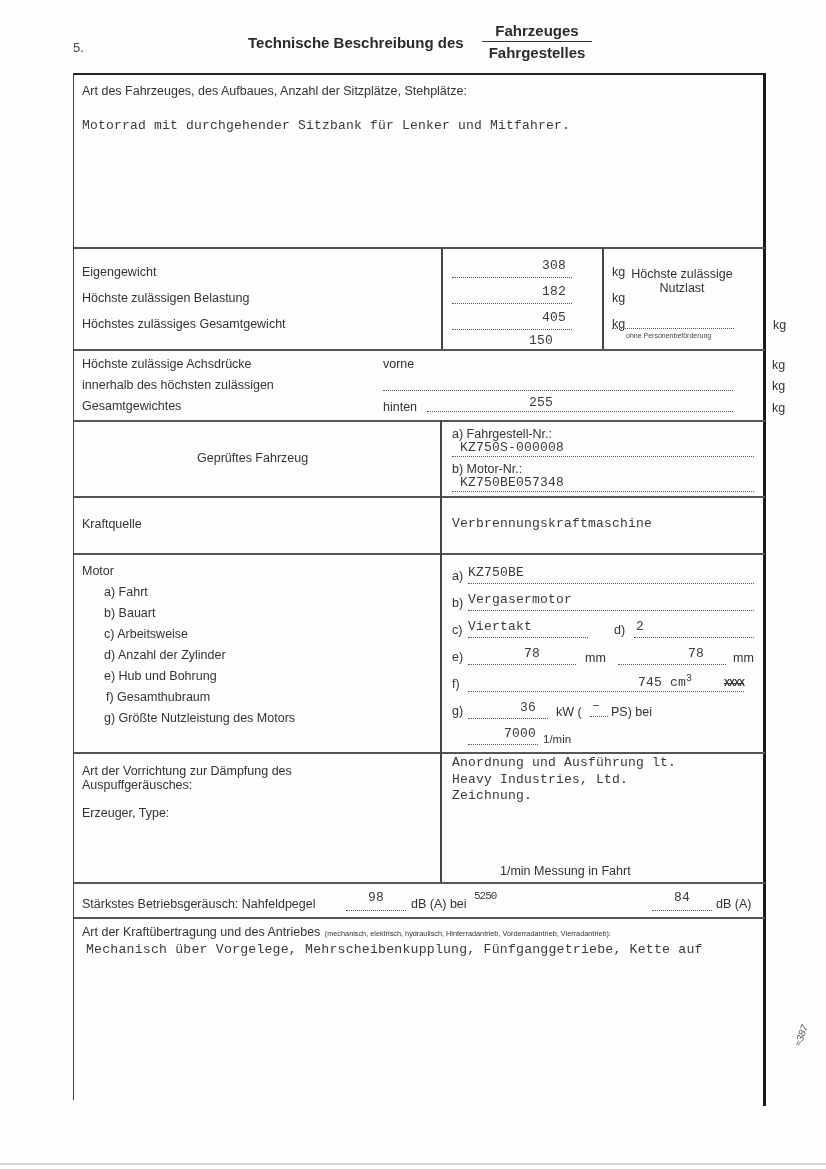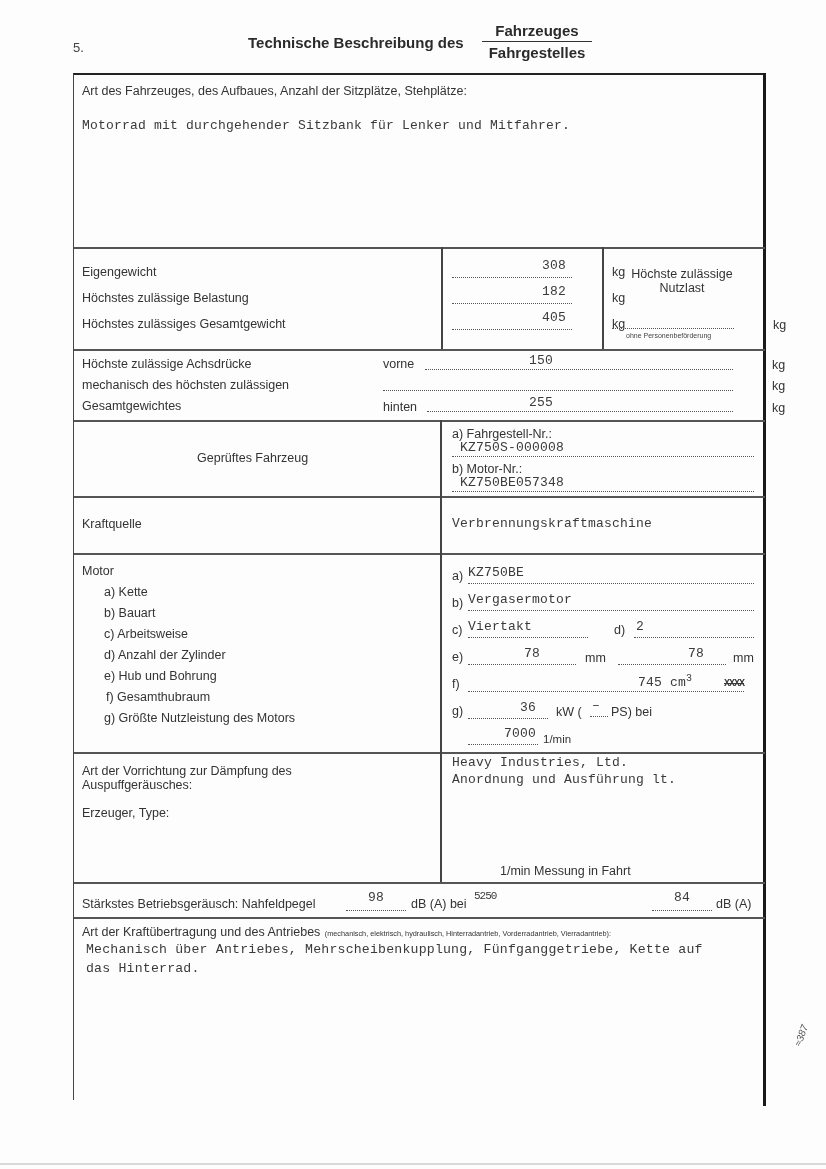--- a/index.html
+++ b/index.html
@@ -46,21 +46,21 @@
 <div class="hline" style="top:917px"></div>
 
 <div class="vline" style="left:441px; top:247px; height:102px"></div>
 <div class="vline" style="left:602px; top:247px; height:102px"></div>
 <div class="vline" style="left:440px; top:420px; height:462px"></div>
 
 <div class="abs sans" style="left:82px; top:84px">Art des Fahrzeuges, des Aufbaues, Anzahl der Sitzplätze, Stehplätze:</div>
 <div class="abs tw" style="left:82px; top:118px">Motorrad mit durchgehender Sitzbank für Lenker und Mitfahrer.</div>
 
 <div class="abs sans" style="left:82px; top:265px">Eigengewicht</div>
-<div class="abs sans" style="left:82px; top:291px">Höchstes zulässige Belastung</div>
+<div class="abs sans" style="left:82px; top:291px">Höchste zulässigen Belastung</div>
 <div class="abs sans" style="left:82px; top:317px">Höchstes zulässiges Gesamtgewicht</div>
 
 <div class="abs dots" style="left:452px; top:262px; width:120px; height:15px">
   <span class="val tw" style="right:6px; top:-4px">308</span>
 </div>
 <div class="abs kg" style="left:580px; top:265px">kg</div>
 <div class="abs dots" style="left:452px; top:288px; width:120px; height:15px">
   <span class="val tw" style="right:6px; top:-4px">182</span>
 </div>
 <div class="abs kg" style="left:580px; top:291px">kg</div>
@@ -71,25 +71,25 @@
 
 <div class="abs sans" style="left:604px; top:267px; width:156px; text-align:center; line-height:14px">
   <div>Höchste zulässige</div>
   <div>Nutzlast</div>
 </div>
 <div class="abs dots" style="left:612px; top:318px; width:122px; height:10px"></div>
 <div class="abs kg" style="left:741px; top:318px">kg</div>
 <div class="abs" style="left:626px; top:332px; font-size:7px; color:#444">ohne Personenbeförderung</div>
 
 <div class="abs sans" style="left:82px; top:357px">Höchste zulässige Achsdrücke</div>
-<div class="abs sans" style="left:82px; top:378px">mechanisch des höchsten zulässigen</div>
+<div class="abs sans" style="left:82px; top:378px">innerhalb des höchsten zulässigen</div>
 <div class="abs sans" style="left:82px; top:399px">Gesamtgewichtes</div>
 
 <div class="abs sans" style="left:383px; top:357px">vorne</div>
-<div class="abs dots" style="left:425px; top:356px; width:308px; height:13px">
+<div class="abs dots" style="left:425px; top:336px; width:308px; height:13px">
   <span class="abs tw" style="left:104px; top:-3px">150</span>
 </div>
 <div class="abs kg" style="left:740px; top:358px">kg</div>
 
 <div class="abs dots" style="left:383px; top:377px; width:350px; height:13px"></div>
 <div class="abs kg" style="left:740px; top:379px">kg</div>
 
 <div class="abs sans" style="left:383px; top:400px">hinten</div>
 <div class="abs dots" style="left:427px; top:398px; width:306px; height:13px">
   <span class="abs tw" style="left:102px; top:-3px">255</span>
@@ -103,21 +103,21 @@
 </div>
 <div class="abs sans" style="left:452px; top:462px">b) Motor-Nr.:</div>
 <div class="abs dots" style="left:452px; top:476px; width:302px; height:15px">
   <span class="abs tw" style="left:8px; top:-1px">KZ750BE057348</span>
 </div>
 
 <div class="abs sans" style="left:82px; top:517px">Kraftquelle</div>
 <div class="abs tw" style="left:452px; top:516px">Verbrennungskraftmaschine</div>
 
 <div class="abs sans" style="left:82px; top:564px">Motor</div>
-<div class="abs sans" style="left:104px; top:585px">a) Kette</div>
+<div class="abs sans" style="left:104px; top:585px">a) Fahrt</div>
 <div class="abs sans" style="left:104px; top:606px">b) Bauart</div>
 <div class="abs sans" style="left:104px; top:627px">c) Arbeitsweise</div>
 <div class="abs sans" style="left:104px; top:648px">d) Anzahl der Zylinder</div>
 <div class="abs sans" style="left:104px; top:669px">e) Hub und Bohrung</div>
 <div class="abs sans" style="left:106px; top:690px">f) Gesamthubraum</div>
 <div class="abs sans" style="left:104px; top:711px">g) Größte Nutzleistung des Motors</div>
 
 <div class="abs sans" style="left:452px; top:569px">a)</div>
 <div class="abs dots" style="left:468px; top:569px; width:286px; height:14px">
   <span class="abs tw" style="left:0; top:-4px">KZ750BE</span>
@@ -165,40 +165,40 @@
 
 <div class="abs dots" style="left:468px; top:730px; width:70px; height:14px">
   <span class="abs tw" style="left:36px; top:-4px">7000</span>
 </div>
 <div class="abs sans" style="left:543px; top:733px; font-size:11.5px">1/min</div>
 
 <div class="abs sans" style="left:82px; top:764px">Art der Vorrichtung zur Dämpfung des</div>
 <div class="abs sans" style="left:82px; top:778px">Auspuffgeräusches:</div>
 <div class="abs sans" style="left:82px; top:806px">Erzeuger, Type:</div>
 <div class="abs tw" style="left:452px; top:755px; line-height:16.5px">
+  <div>Anordnung und Ausführung lt.</div>
   <div>Heavy Industries, Ltd.</div>
-  <div>Anordnung und Ausführung lt.</div>
+  <div>Zeichnung.</div>
 </div>
 
 <div class="abs sans" style="left:82px; top:897px">Stärkstes Betriebsgeräusch: Nahfeldpegel</div>
 <div class="abs dots" style="left:346px; top:896px; width:60px; height:14px">
   <span class="abs tw" style="left:22px; top:-6px">98</span>
 </div>
 <div class="abs sans" style="left:411px; top:897px">dB (A) bei</div>
 <div class="abs tw" style="left:474px; top:890px; font-size:11px; letter-spacing:-1px">5250</div>
 <div class="abs sans" style="left:500px; top:864px">1/min Messung in Fahrt</div>
 <div class="abs dots" style="left:652px; top:896px; width:60px; height:14px">
   <span class="abs tw" style="left:22px; top:-6px">84</span>
 </div>
 <div class="abs sans" style="left:716px; top:897px">dB (A)</div>
 
 <div class="abs" style="left:82px; top:922px; white-space:nowrap">
   <span class="sans">Art der Kraftübertragung und des Antriebes</span>
   <span style="font-size:7.3px; color:#333">(mechanisch, elektrisch, hydraulisch, Hinterradantrieb, Vorderradantrieb, Vierradantrieb):</span>
 </div>
 <div class="abs tw" style="left:86px; top:940px; line-height:19px; font-size:13.2px">
-  <div>Mechanisch über Antriebes, Mehrscheibenkupplung, Fünfganggetriebe, Kette auf</div>
-  <div>das Hinterrad.</div>
+  <div>Mechanisch über Vorgelege, Mehrscheibenkupplung, Fünfganggetriebe, Kette auf</div>
 </div>
 
 <div class="abs" style="left:790px; top:1030px; transform:rotate(-70deg); font-size:10px; color:#555; font-style:italic">≈387</div>
 
 <div class="abs" style="left:0; top:1163px; width:826px; height:2px; background:#d8d8d8"></div>
 
 </body></html>

